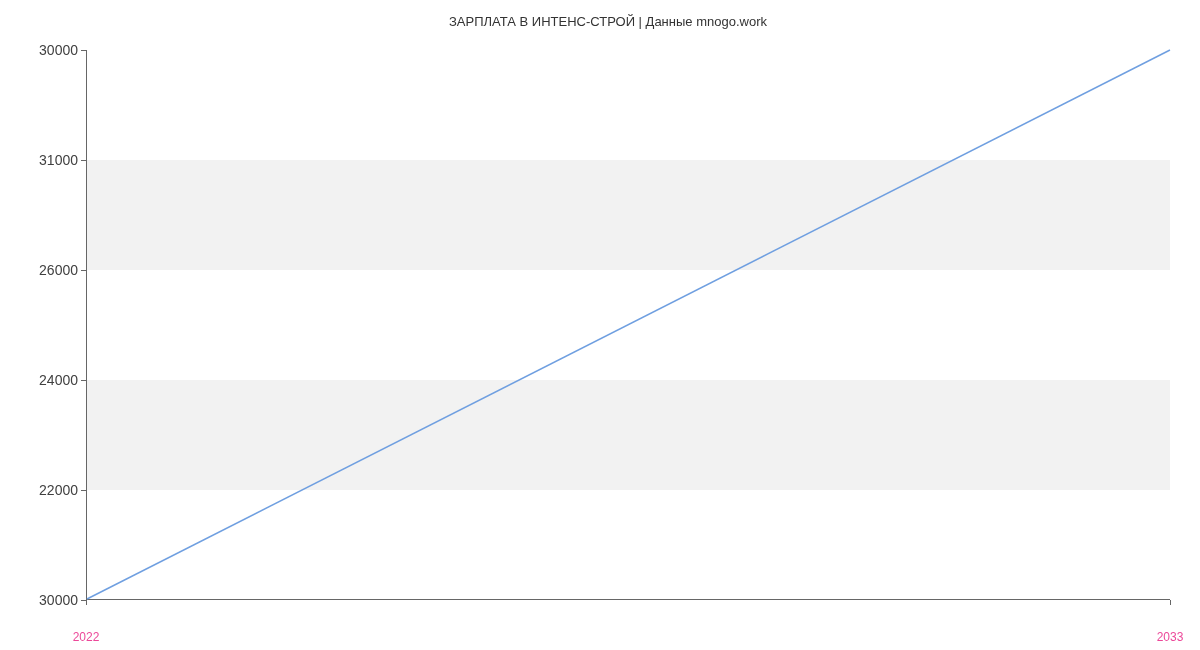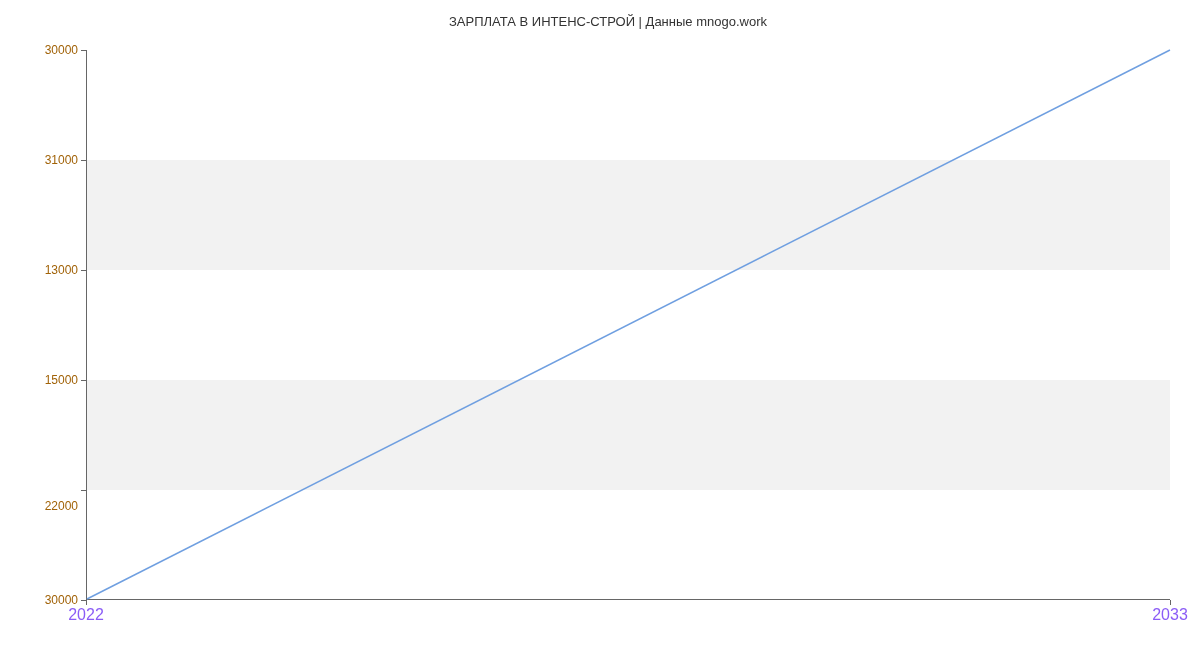--- a/index.html
+++ b/index.html
@@ -33,36 +33,36 @@
       position: absolute;
       left: 0;
       width: 100%;
       background: #f2f2f2;
     }
     .y-tick-label {
       position: absolute;
       right: 1122px;
       width: 60px;
       text-align: right;
-      font-size: 12px;
-      color: #a16207;
+      font-size: 14px;
+      color: #404040;
       transform: translateY(-50%);
     }
     .y-tick-mark {
       position: absolute;
       left: 81px;
       width: 5px;
       height: 1px;
       background: #666666;
     }
     .x-tick-label {
       position: absolute;
-      top: 606px;
-      font-size: 16px;
-      color: #8b5cf6;
+      top: 630px;
+      font-size: 12px;
+      color: #ec4899;
       transform: translateX(-50%);
     }
     .x-tick-mark {
       position: absolute;
       top: 600px;
       width: 1px;
       height: 5px;
       background: #666666;
     }
     .line-svg {
@@ -82,25 +82,25 @@
 <div class="plot-area">
     <div class="band" style="top: 110px; height: 110px;"></div>
     <div class="band" style="top: 330px; height: 110px;"></div>
   <svg class="line-svg" viewBox="0 0 1084 550" preserveAspectRatio="none">
     <polyline id="series-line" fill="none" stroke-width="1.5" points="0,550 1084,0" stroke="#6f9fe0"></polyline>
   </svg>
 </div>
 
 <div class="y-tick-label" style="top: 600px;">30000</div>
 <div class="y-tick-mark" style="top: 600px;"></div>
-<div class="y-tick-label" style="top: 490px; margin-top: 16px;">22000</div>
+<div class="y-tick-label" style="top: 490px;">22000</div>
 <div class="y-tick-mark" style="top: 490px;"></div>
-<div class="y-tick-label" style="top: 380px;">15000</div>
+<div class="y-tick-label" style="top: 380px;">24000</div>
 <div class="y-tick-mark" style="top: 380px;"></div>
-<div class="y-tick-label" style="top: 270px;">13000</div>
+<div class="y-tick-label" style="top: 270px;">26000</div>
 <div class="y-tick-mark" style="top: 270px;"></div>
 <div class="y-tick-label" style="top: 160px;">31000</div>
 <div class="y-tick-mark" style="top: 160px;"></div>
 <div class="y-tick-label" style="top: 50px;">30000</div>
 <div class="y-tick-mark" style="top: 50px;"></div>
 <div class="x-tick-label" style="left: 86px;">2022</div>
 <div class="x-tick-mark" style="left: 86px;"></div>
 <div class="x-tick-label" style="left: 1170px;">2033</div>
 <div class="x-tick-mark" style="left: 1170px;"></div>
 

